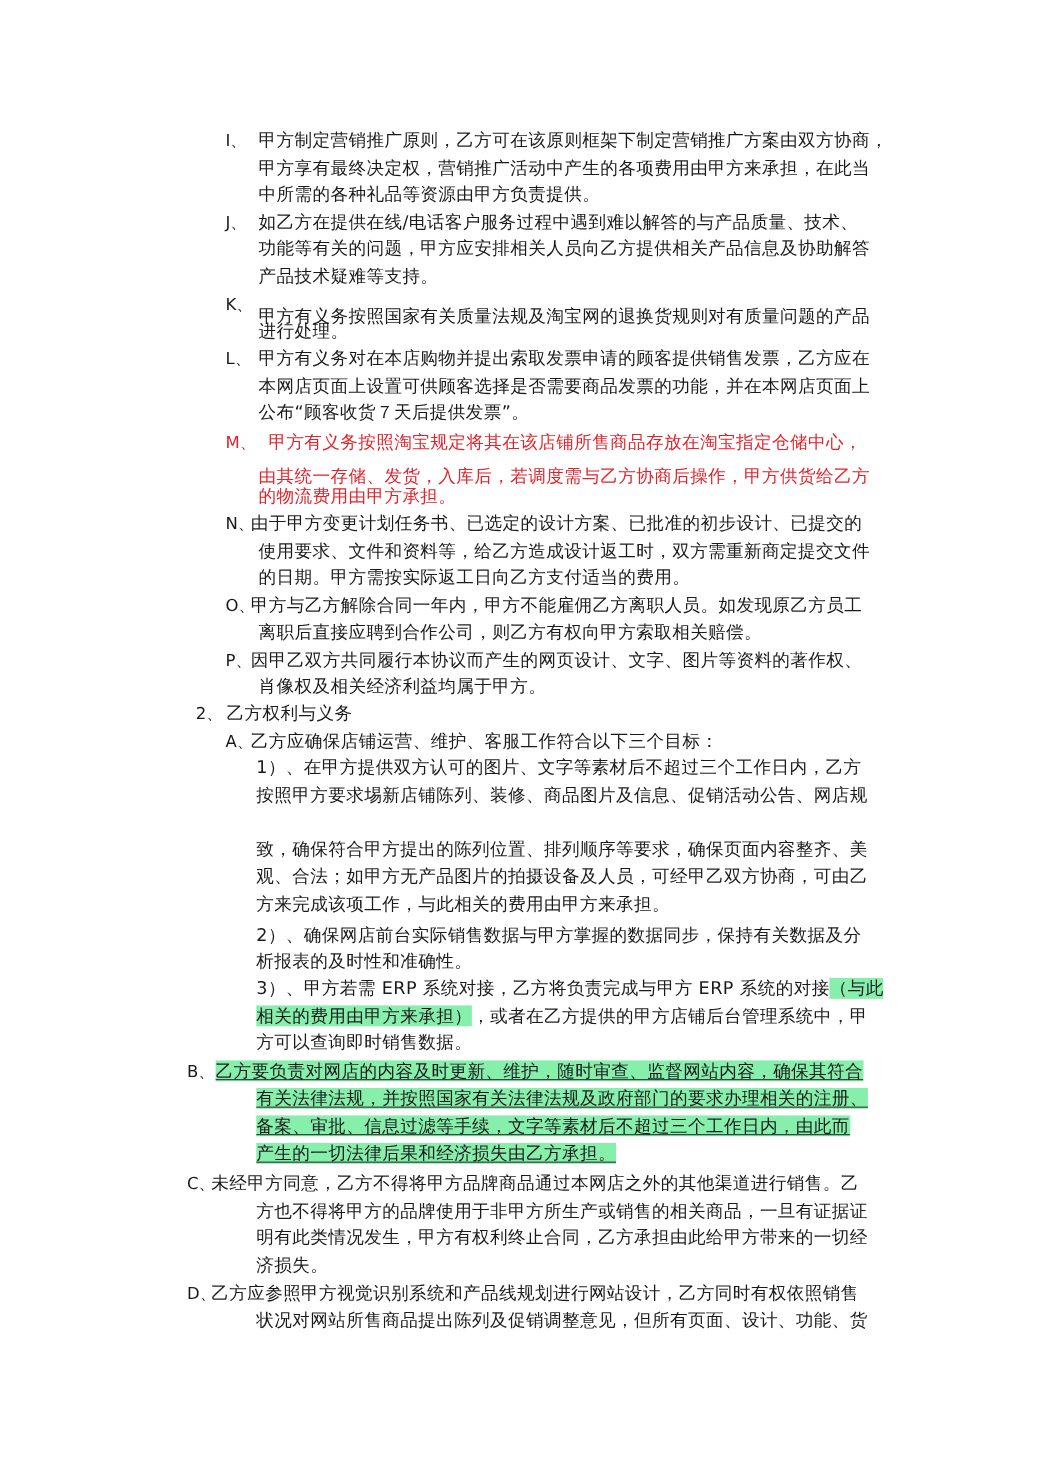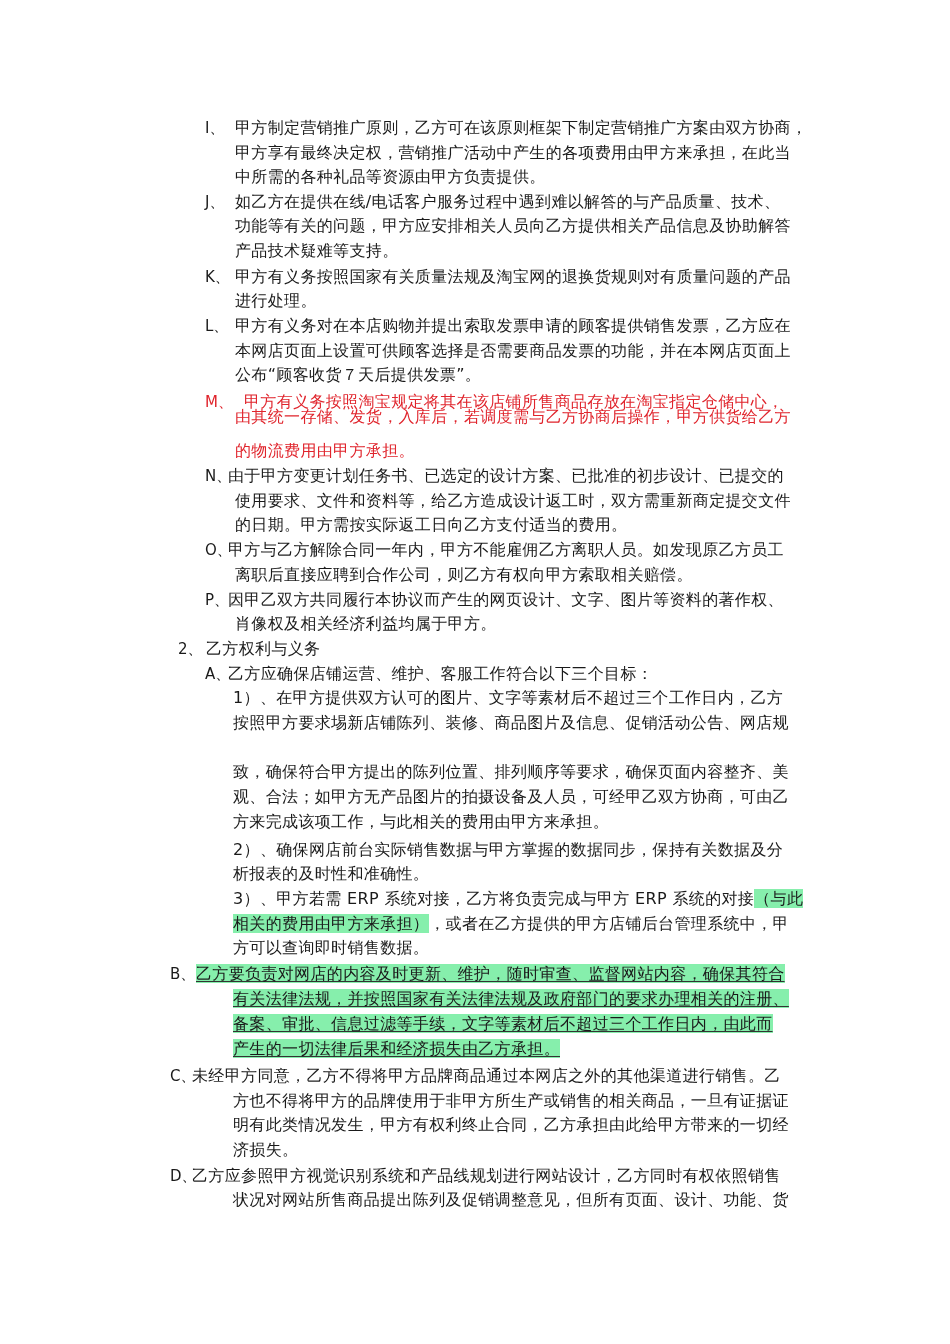--- a/index.html
+++ b/index.html
@@ -21,31 +21,31 @@
   <div class="line" style="left:235px;top:116px">甲方制定营销推广原则，乙方可在该原则框架下制定营销推广方案由双方协商，</div>
   <div class="line" style="left:235px;top:141px">甲方享有最终决定权，营销推广活动中产生的各项费用由甲方来承担，在此当</div>
   <div class="line" style="left:235px;top:165px">中所需的各种礼品等资源由甲方负责提供。</div>
 
   <div class="lbl" style="left:205px;top:190px">J、</div>
   <div class="line" style="left:235px;top:190px">如乙方在提供在线/电话客户服务过程中遇到难以解答的与产品质量、技术、</div>
   <div class="line" style="left:235px;top:214px">功能等有关的问题，甲方应安排相关人员向乙方提供相关产品信息及协助解答</div>
   <div class="line" style="left:235px;top:239px">产品技术疑难等支持。</div>
 
   <div class="lbl" style="left:205px;top:265px">K、</div>
-  <div class="line" style="left:235px;top:265px">甲方有义务按照国家有关质量法规及淘宝网的退换货规则对有质量问题的产品</div>
+  <div class="line" style="left:235px;top:276px">甲方有义务按照国家有关质量法规及淘宝网的退换货规则对有质量问题的产品</div>
   <div class="line" style="left:235px;top:289px">进行处理。</div>
 
   <div class="lbl" style="left:205px;top:314px">L、</div>
   <div class="line" style="left:235px;top:314px">甲方有义务对在本店购物并提出索取发票申请的顾客提供销售发票，乙方应在</div>
   <div class="line" style="left:235px;top:339px">本网店页面上设置可供顾客选择是否需要商品发票的功能，并在本网店页面上</div>
   <div class="line" style="left:235px;top:363px">公布“顾客收货７天后提供发票”。</div>
 
   <div class="lbl red" style="left:205px;top:390px">M、</div>
   <div class="line red" style="left:244px;top:390px">甲方有义务按照淘宝规定将其在该店铺所售商品存放在淘宝指定仓储中心，</div>
-  <div class="line red" style="left:235px;top:405px">由其统一存储、发货，入库后，若调度需与乙方协商后操作，甲方供货给乙方</div>
+  <div class="line red" style="left:235px;top:421px">由其统一存储、发货，入库后，若调度需与乙方协商后操作，甲方供货给乙方</div>
   <div class="line red" style="left:235px;top:439px">的物流费用由甲方承担。</div>
 
   <div class="lbl" style="left:205px;top:464px">N、</div>
   <div class="line" style="left:228px;top:464px">由于甲方变更计划任务书、已选定的设计方案、已批准的初步设计、已提交的</div>
   <div class="line" style="left:235px;top:489px">使用要求、文件和资料等，给乙方造成设计返工时，双方需重新商定提交文件</div>
   <div class="line" style="left:235px;top:513px">的日期。甲方需按实际返工日向乙方支付适当的费用。</div>
 
   <div class="lbl" style="left:205px;top:538px">O、</div>
   <div class="line" style="left:228px;top:538px">甲方与乙方解除合同一年内，甲方不能雇佣乙方离职人员。如发现原乙方员工</div>
   <div class="line" style="left:235px;top:563px">离职后直接应聘到合作公司，则乙方有权向甲方索取相关赔偿。</div>

